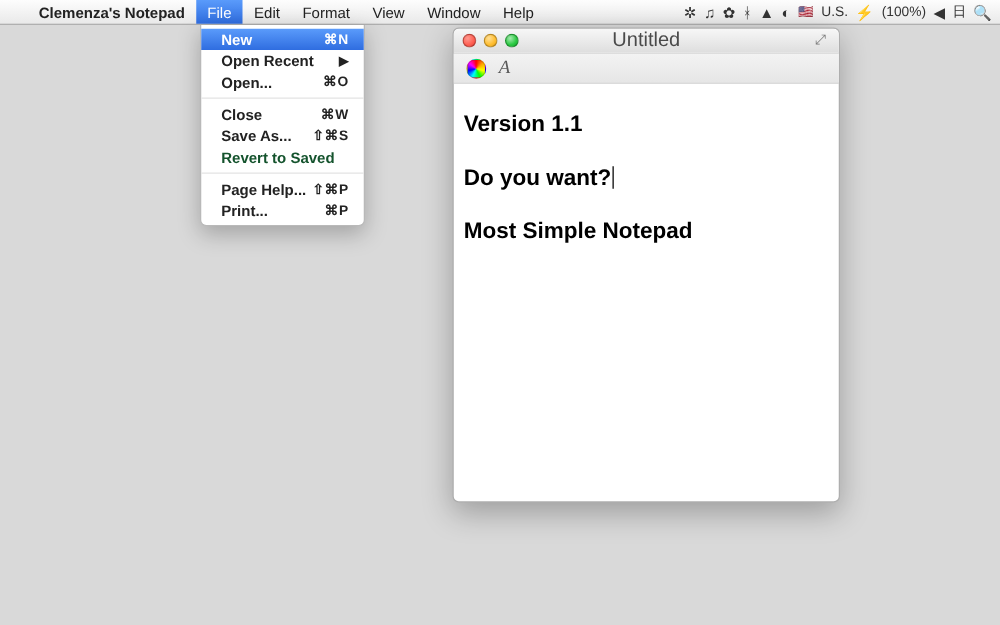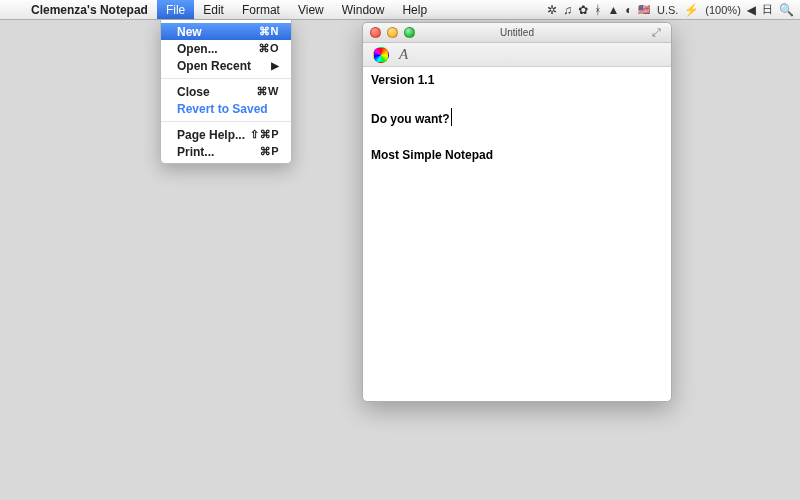--- a/index.html
+++ b/index.html
@@ -19,46 +19,46 @@
   .menubar .right .ic { font-size:12px; }
 
   
   .dropdown { position: absolute; top: 20px; left: 160px; width: 132px;
     background: #fff; border: 1px solid #b9b9b9; border-top: none;
     border-radius: 0 0 5px 5px; box-shadow: 0 6px 18px rgba(0,0,0,.25);
     padding: 3px 0; font-size: 12px; }
   .dropdown .item { display:flex; justify-content:space-between; align-items:center;
     padding: 1px 12px 1px 16px; color:#222; cursor: default; height:17px;font-weight:bold;}
   .dropdown .item.hl { background: linear-gradient(#5a9bfb,#2f6de0); color:#fff; }
-  .dropdown .item.dis { color:#3b82f6; }
+  .dropdown .item.dis { color:#14532d; }
   .dropdown .sep { height:1px; background:#e4e4e4; margin:4px 0;}
   .dropdown .sc { font-size:11px; letter-spacing:0.5px;}
   .dropdown .arrow { font-size:10px; }
 
   
   .win { position:absolute; top:22px; left:362px; width:310px; height:380px;
     background:#fff; border:1px solid #aeaeae; border-radius:5px;
     box-shadow: 0 8px 24px rgba(0,0,0,.28); display:flex; flex-direction:column;}
   .titlebar { height:20px; background:linear-gradient(#f7f7f7,#dedede);
     border-bottom:1px solid #c5c5c5; border-radius:5px 5px 0 0;
     display:flex; align-items:center; position:relative; }
   .traffic { display:flex; gap:6px; position:absolute; left:7px; top:4px;}
   .tl { width:11px; height:11px; border-radius:50%; border:0.5px solid rgba(0,0,0,.25);}
   .tl.r{background:radial-gradient(circle at 35% 30%, #ff9a90, #ff5f52 60%, #e0443a);}
   .tl.y{background:radial-gradient(circle at 35% 30%, #ffe09a, #ffbd2e 60%, #e0a020);}
   .tl.g{background:radial-gradient(circle at 35% 30%, #a8eab0, #28c940 60%, #1fa533);}
-  .titlebar .title { flex:1; text-align:center; font-size:10px; color:#4a4a4a;}
+  .titlebar .title { flex:1; text-align:center; font-size:16px; color:#4a4a4a;}
   .titlebar .fsbtn { position:absolute; right:6px; top:3px; width:13px; height:13px; font-size:11px; color:#7a7a7a;}
   .toolbar { height:24px; background:linear-gradient(#f3f3f3,#e6e6e6);
     border-bottom:1px solid #cfcfcf; display:flex; align-items:center; gap:10px; padding:0 10px;}
   .toolbar .colorwheel { width:16px; height:16px; border-radius:50%;
     background: conic-gradient(red,orange,yellow,lime,cyan,blue,magenta,red);
     border:0.5px solid rgba(0,0,0,.15);}
   .toolbar .fonts-ic { font-family: Georgia, 'Times New Roman', serif; font-style: italic; font-size:15px; color:#5b5b5b;}
-  .content { flex:1; padding:6px 8px; font-family: Helvetica, Arial, sans-serif; font-weight:700; font-size:12px; line-height:1.2; color:#000; position:relative;}
+  .content { flex:1; padding:6px 8px; font-family: Helvetica, Arial, sans-serif; font-weight:700; font-size:18px; line-height:1.2; color:#000; position:relative;margin-top:16px;}
   .content p { margin-bottom: 21px; }
   .caret { display:inline-block; width:1px; height:18px; background:#000; vertical-align:-3px; margin-left:1px;}
 </style>
 </head>
 <body>
 
 <div class="menubar">
   <div class="apple"></div>
   <div class="app-name">Clemenza's Notepad</div>
   <div class="menu open">File</div>
@@ -83,31 +83,35 @@
     <span class="ic">🔍</span>
   </div>
 </div>
 
 <div class="dropdown">
   <div class="item hl">
     <span>New</span>
       <span class="sc">⌘N</span>
   </div>
   <div class="item">
+    <span>Open Recent</span>
+      <span class="arrow">▶</span>
+  </div>
+  <div class="item">
     <span>Open...</span>
       <span class="sc">⌘O</span>
-  </div>
-  <div class="item">
-    <span>Open Recent</span>
-      <span class="arrow">▶</span>
   </div>
   <div class="sep"></div>
   <div class="item">
     <span>Close</span>
       <span class="sc">⌘W</span>
+  </div>
+  <div class="item">
+    <span>Save As...</span>
+      <span class="sc">⇧⌘S</span>
   </div>
   <div class="item dis">
     <span>Revert to Saved</span>
   </div>
   <div class="sep"></div>
   <div class="item">
     <span>Page Help...</span>
       <span class="sc">⇧⌘P</span>
   </div>
   <div class="item">

